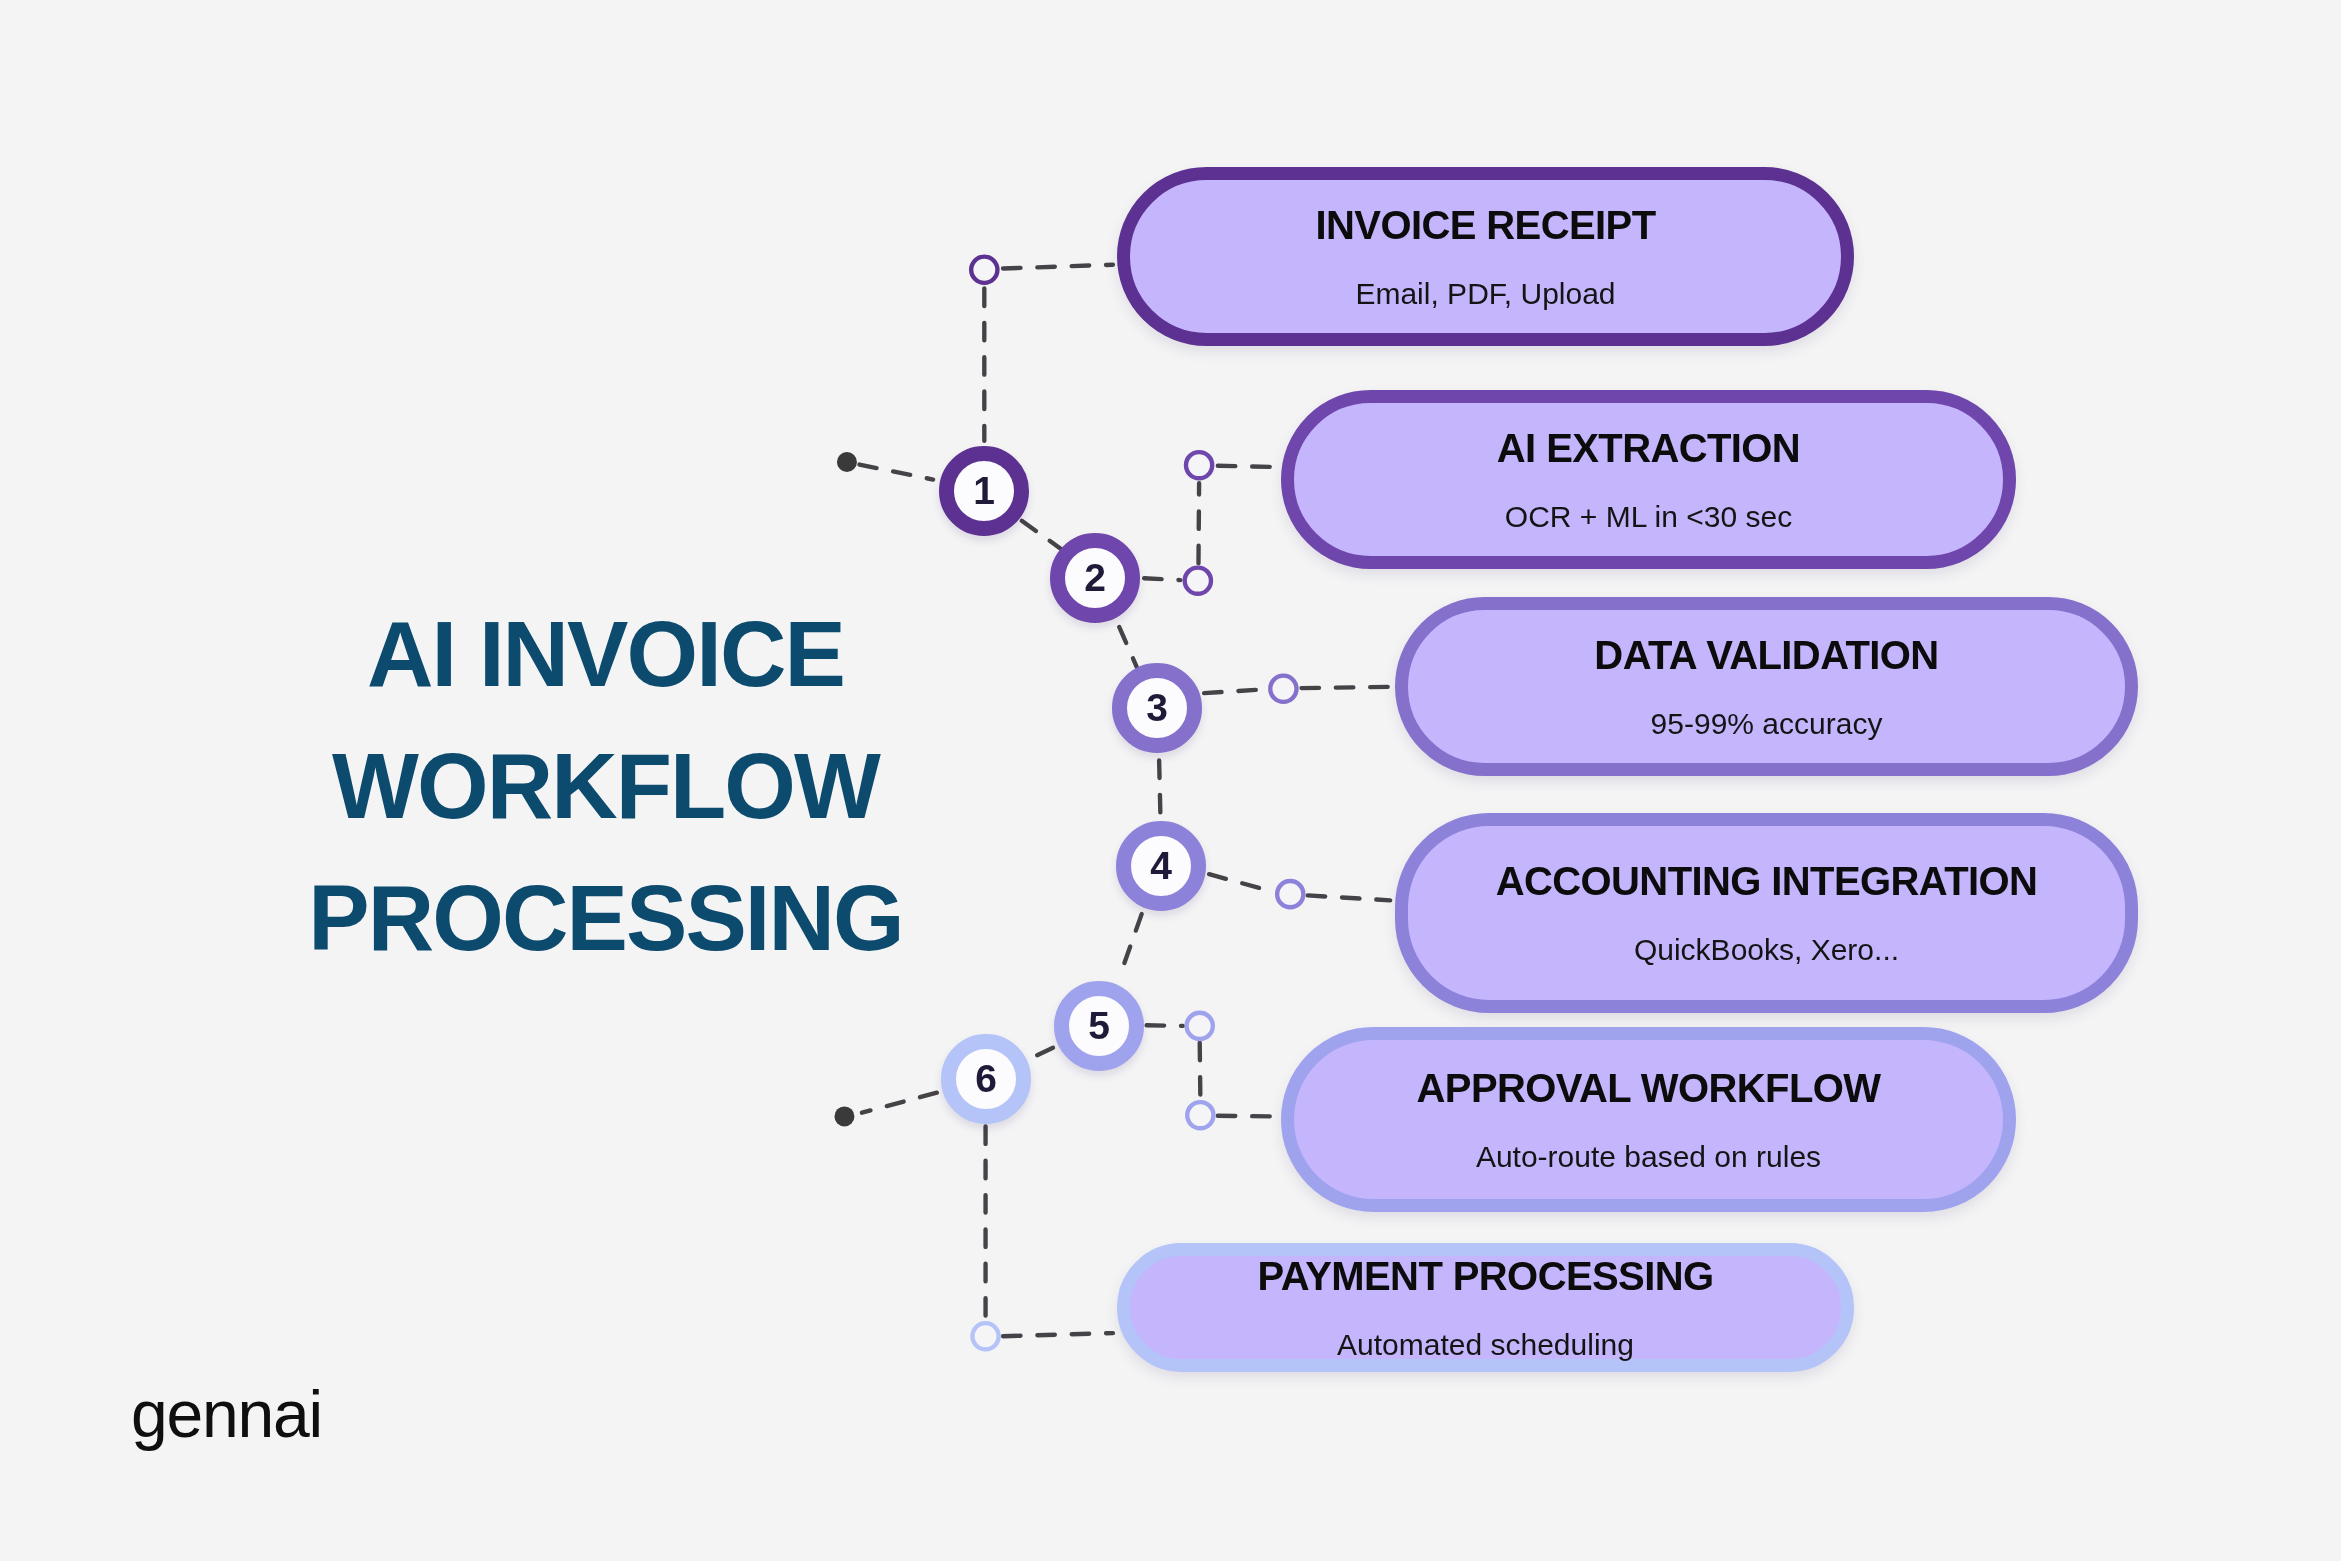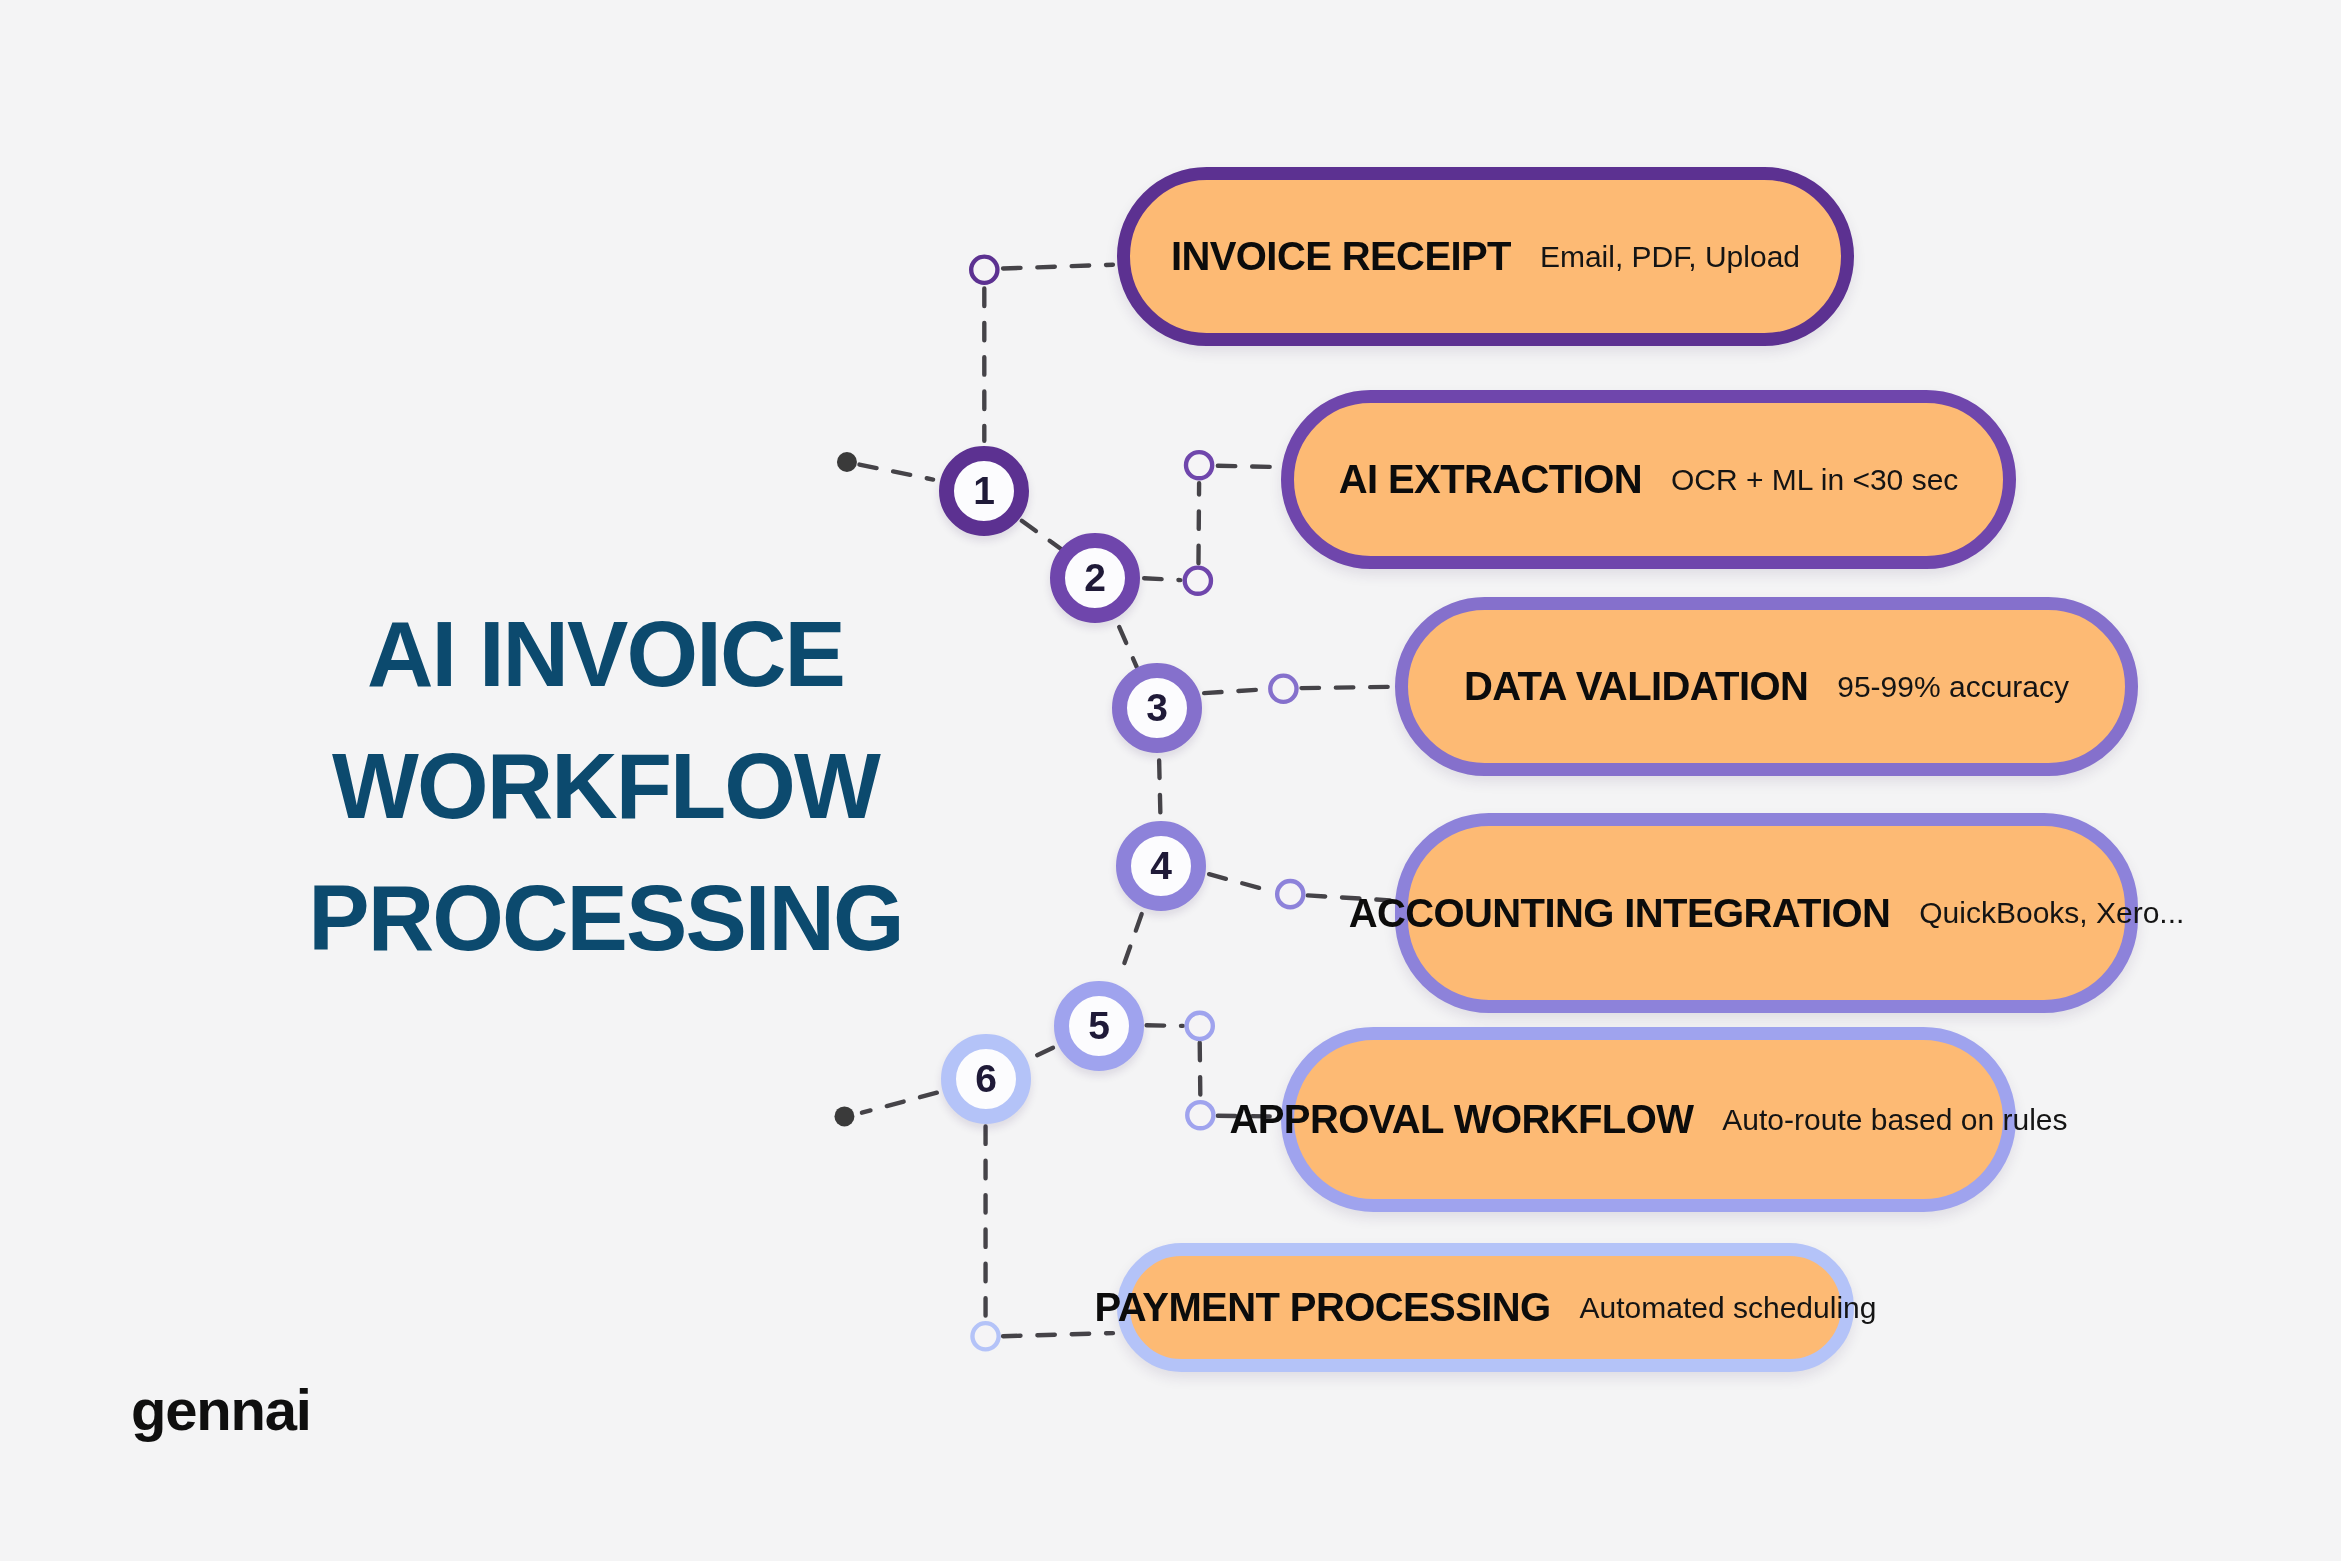--- a/index.html
+++ b/index.html
@@ -48,23 +48,23 @@
     font-weight: 700;
     letter-spacing: -1.9px;
     color: #221d3a;
   }
   .main-title .title-line { display: block; }
   .pill {
     position: absolute;
     box-sizing: border-box;
     border: 13.7px solid #888;
     border-radius: 94px;
-    background: #fdba74;
+    background: #c4b5fd;
     display: flex;
-    flex-direction: row;
+    flex-direction: column;
     align-items: center;
     justify-content: center;
     gap: 29px;
     box-shadow: 0 6.2px 12.5px rgba(46, 26, 90, 0.10);
   }
   .pill-title {
     margin: 0;
     font-size: 40px;
     font-weight: 700;
     letter-spacing: -0.6px;
@@ -94,22 +94,22 @@
   .step-num {
     font-size: 39px;
     font-weight: 700;
     color: #1f1a38;
   }
   .logo {
     position: absolute;
     left: 131px;
     top: 1376px;
     margin: 0;
-    font-size: 58px;
-    font-weight: 700;
+    font-size: 66px;
+    font-weight: 400;
     letter-spacing: -1.2px;
     color: #0f0f0f;
   }
 </style>
 </head>
 <body>
 
 <div class="canvas" style="background-color: rgb(244, 244, 245);">
 
   <svg class="connector-layer" viewBox="0 0 3750 2500">

